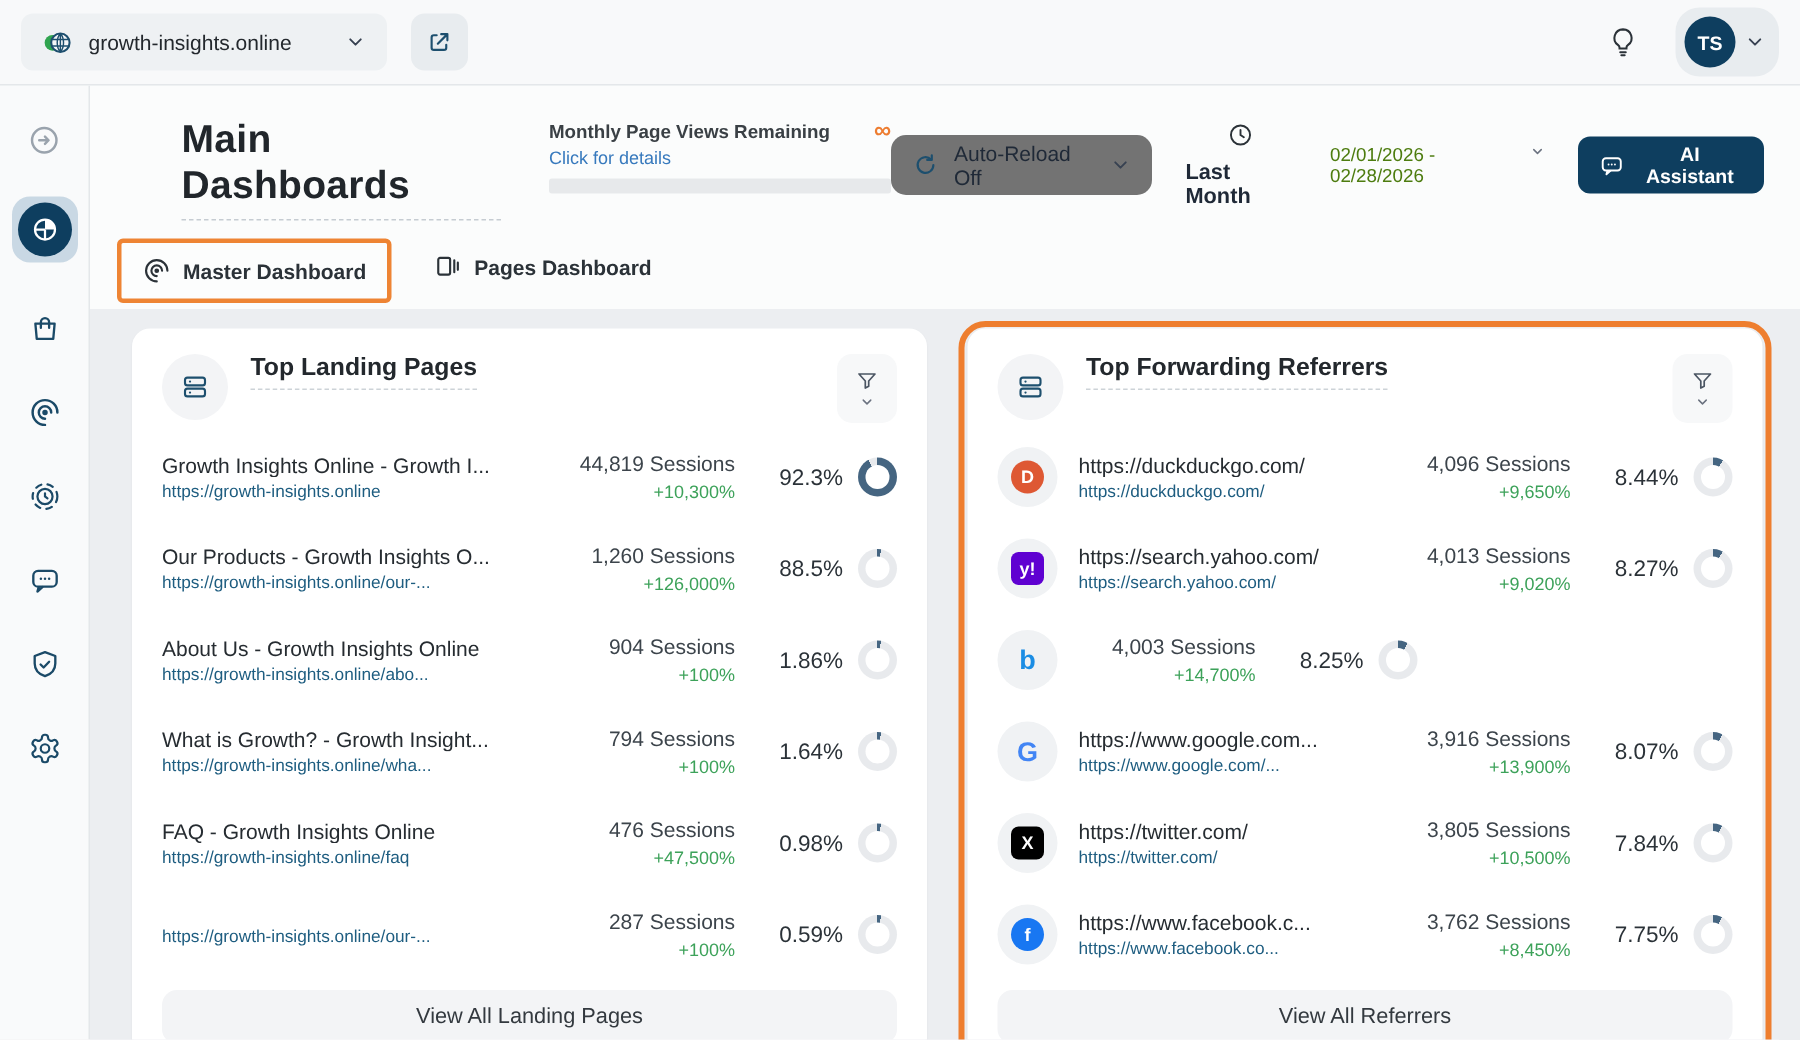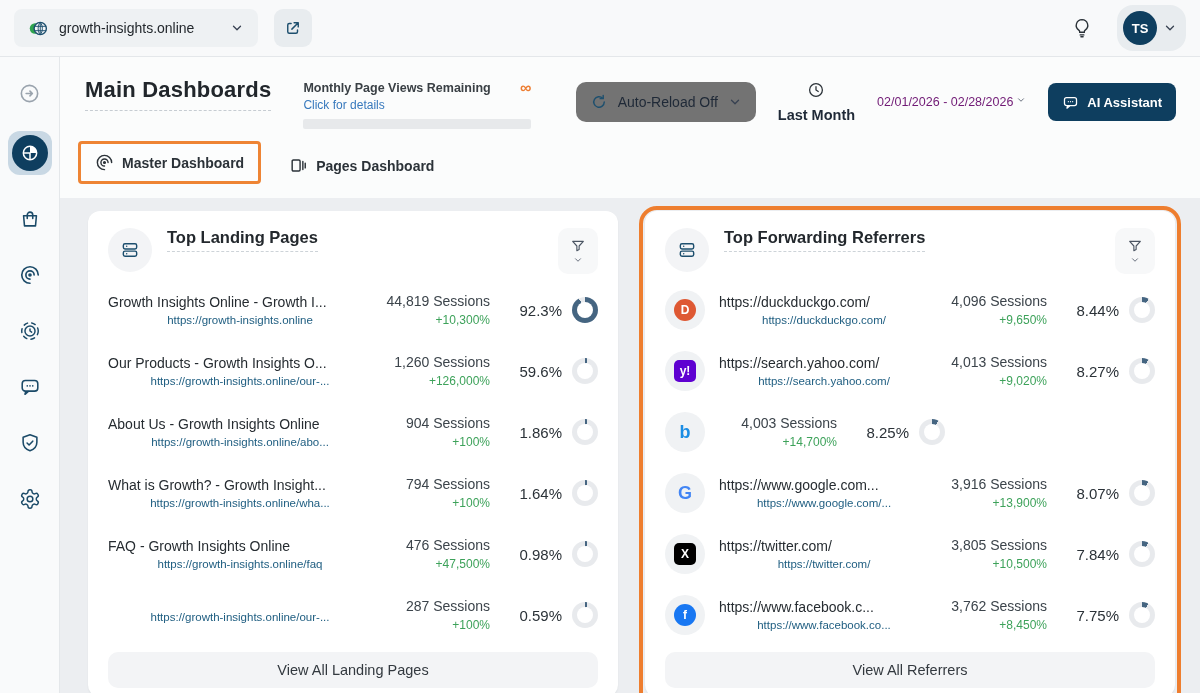--- a/index.html
+++ b/index.html
@@ -28,40 +28,40 @@
   .side-item { width:44px; height:44px; display:flex; align-items:center; justify-content:center;
                border-radius:12px; cursor:pointer; margin-top:12px; }
   .side-item.first { margin-top:14px; }
   .side-item.active { background:#c9d8e4; margin-top:16px; margin-bottom:10px; }
   .active-circle { width:36px; height:36px; border-radius:50%; background:#0e3e5f;
                    display:flex; align-items:center; justify-content:center; }
 
   
   .main { position:absolute; top:57px; left:60px; right:0; bottom:0; display:flex; flex-direction:column; }
   .head-row { display:flex; align-items:flex-start; padding:20px 24px 0 25px; }
-  .page-title { font-size:22px; font-weight:bold; color:#21262b; letter-spacing:.2px;
-                border-bottom:1px dashed #c6ccd2; padding-bottom:7px; }
+  .page-title { font-size:26px; font-weight:bold; color:#21262b; letter-spacing:.2px;
+                border-bottom:1px dashed #c6ccd2; padding-bottom:7px;margin-left:36px; }
   .views-block { width:228px; margin-left:32px; margin-top:4px; }
   .views-top { display:flex; align-items:flex-start; }
   .views-label { font-size:12.5px; font-weight:bold; color:#3a4045; line-height:1.2; }
   .views-link { font-size:12px; color:#3779bd; margin-top:2px; cursor:pointer; }
   .infinity { margin-left:auto; color:#ed7d31; font-weight:bold; font-size:16px; line-height:14px; }
   .views-bar { margin-top:7px; width:228px; height:10px; background:#e7e9eb; border-radius:2px; }
   .head-controls { margin-left:auto; display:flex; align-items:center; gap:22px; margin-top:4px; }
   .reload-pill { display:flex; align-items:center; gap:10px; background:#737373; border-radius:10px;
                  height:40px; padding:0 14px; cursor:pointer; }
   .reload-pill .label { font-size:14px; color:#1f2937; }
   .period { display:flex; align-items:center; gap:8px;flex-direction:column; }
   .period .label { font-size:14.5px; font-weight:bold; color:#1f2937; }
-  .daterange { display:flex; align-items:flex-start; gap:3px; font-size:12.5px; color:#701a75; cursor:pointer; }
+  .daterange { display:flex; align-items:flex-start; gap:3px; font-size:12.5px; color:#4d7c0f; cursor:pointer; }
   .ai-btn { display:flex; align-items:center; gap:8px; background:#0e3e5f; color:#fff; border:none;
             border-radius:8px; height:38px; padding:0 14px; font-size:13px; font-weight:bold;
             font-family:"Liberation Sans",sans-serif; cursor:pointer; }
 
-  .tabs-row { display:flex; align-items:flex-end; gap:14px; padding:12px 24px 14px 18px; }
+  .tabs-row { display:flex; align-items:flex-start; gap:14px; padding:12px 24px 4px 18px; }
   .tab { display:flex; align-items:center; gap:8px; padding:9px 14px; border-radius:4px; cursor:pointer; }
   .tab .label { font-size:14px; font-weight:600; color:#2b3238; }
   .tab.annotated { border:3px solid #ee8434; background:#fcfdfd; }
 
   .workspace { flex:1; background:#eceef1; padding:13px 25px 0 28px; }
   .cards-grid { display:grid; grid-template-columns:1fr 1fr; gap:27px; }
   .card-wrap { position:relative; }
   .annotation-border { position:absolute; left:-6px; right:-6px; top:-5px; bottom:-13px;
                        border:4px solid #ee7e2f; border-radius:18px; pointer-events:none; z-index:5; }
   .card { background:#fff; border-radius:12px; padding:17px 20px 18px 20px; height:486px;
@@ -75,21 +75,21 @@
                 display:flex; flex-direction:column; align-items:center; justify-content:center; gap:1px; cursor:pointer; }
   .rows { flex:1; margin-top:12px; }
   .row { display:flex; align-items:center; height:48px; margin-bottom:13px; }
   .favicon-wrap { width:40px; height:40px; border-radius:50%; background:#f0f2f4; display:flex;
                   align-items:center; justify-content:center; margin-right:14px; flex:none; }
   .favicon { width:22px; height:22px; display:flex; align-items:center; justify-content:center;
              font-weight:bold; font-size:12px; line-height:1; }
   .row-text { flex:1; min-width:0; }
   .row-title { font-size:14px; font-weight:500; color:#262c31; white-space:nowrap; overflow:hidden; text-overflow:ellipsis; }
   .row-url { font-size:11.5px; color:#1e5d80; margin-top:4px; display:block; text-decoration:none;
-             white-space:nowrap; overflow:hidden; text-overflow:ellipsis; cursor:pointer;text-align:center; }
+             white-space:nowrap; overflow:hidden; text-overflow:ellipsis; cursor:pointer; }
   .row-sessions { width:118px; text-align:right; flex:none; }
   .sessions { font-size:14px; color:#3c444b; }
   .change { font-size:12px; color:#3da25a; margin-top:4px; }
   .row-pct { width:58px; text-align:right; font-size:15px; color:#2b3238; flex:none; margin-left:14px; }
   .donut { width:26px; height:26px; border-radius:50%; margin-left:10px; position:relative; flex:none; }
   .donut::after { content:""; position:absolute; inset:5px; background:#fff; border-radius:50%; }
   .card-footer { height:36px; background:#f3f4f6; border-radius:10px; display:flex; align-items:center;
                  justify-content:center; font-size:14.5px; color:#33393f; cursor:pointer; flex:none; }
   svg { display:block; }
 </style>
@@ -347,21 +347,21 @@
 
             <div class="row">
               <div class="row-text">
                 <div class="row-title">Our Products - Growth Insights O...</div>
                 <a class="row-url">https://growth-insights.online/our-...</a>
               </div>
               <div class="row-sessions">
                 <div class="sessions">1,260 Sessions</div>
                 <div class="change">+126,000%</div>
               </div>
-              <div class="row-pct">59.6%</div>
+              <div class="row-pct">88.5%</div>
               <div class="donut" style="background: conic-gradient(rgb(69, 101, 129) 3%, rgb(232, 234, 237) 0deg);"></div>
             </div>
 
             <div class="row">
               <div class="row-text">
                 <div class="row-title">About Us - Growth Insights Online</div>
                 <a class="row-url">https://growth-insights.online/abo...</a>
               </div>
               <div class="row-sessions">
                 <div class="sessions">904 Sessions</div>

